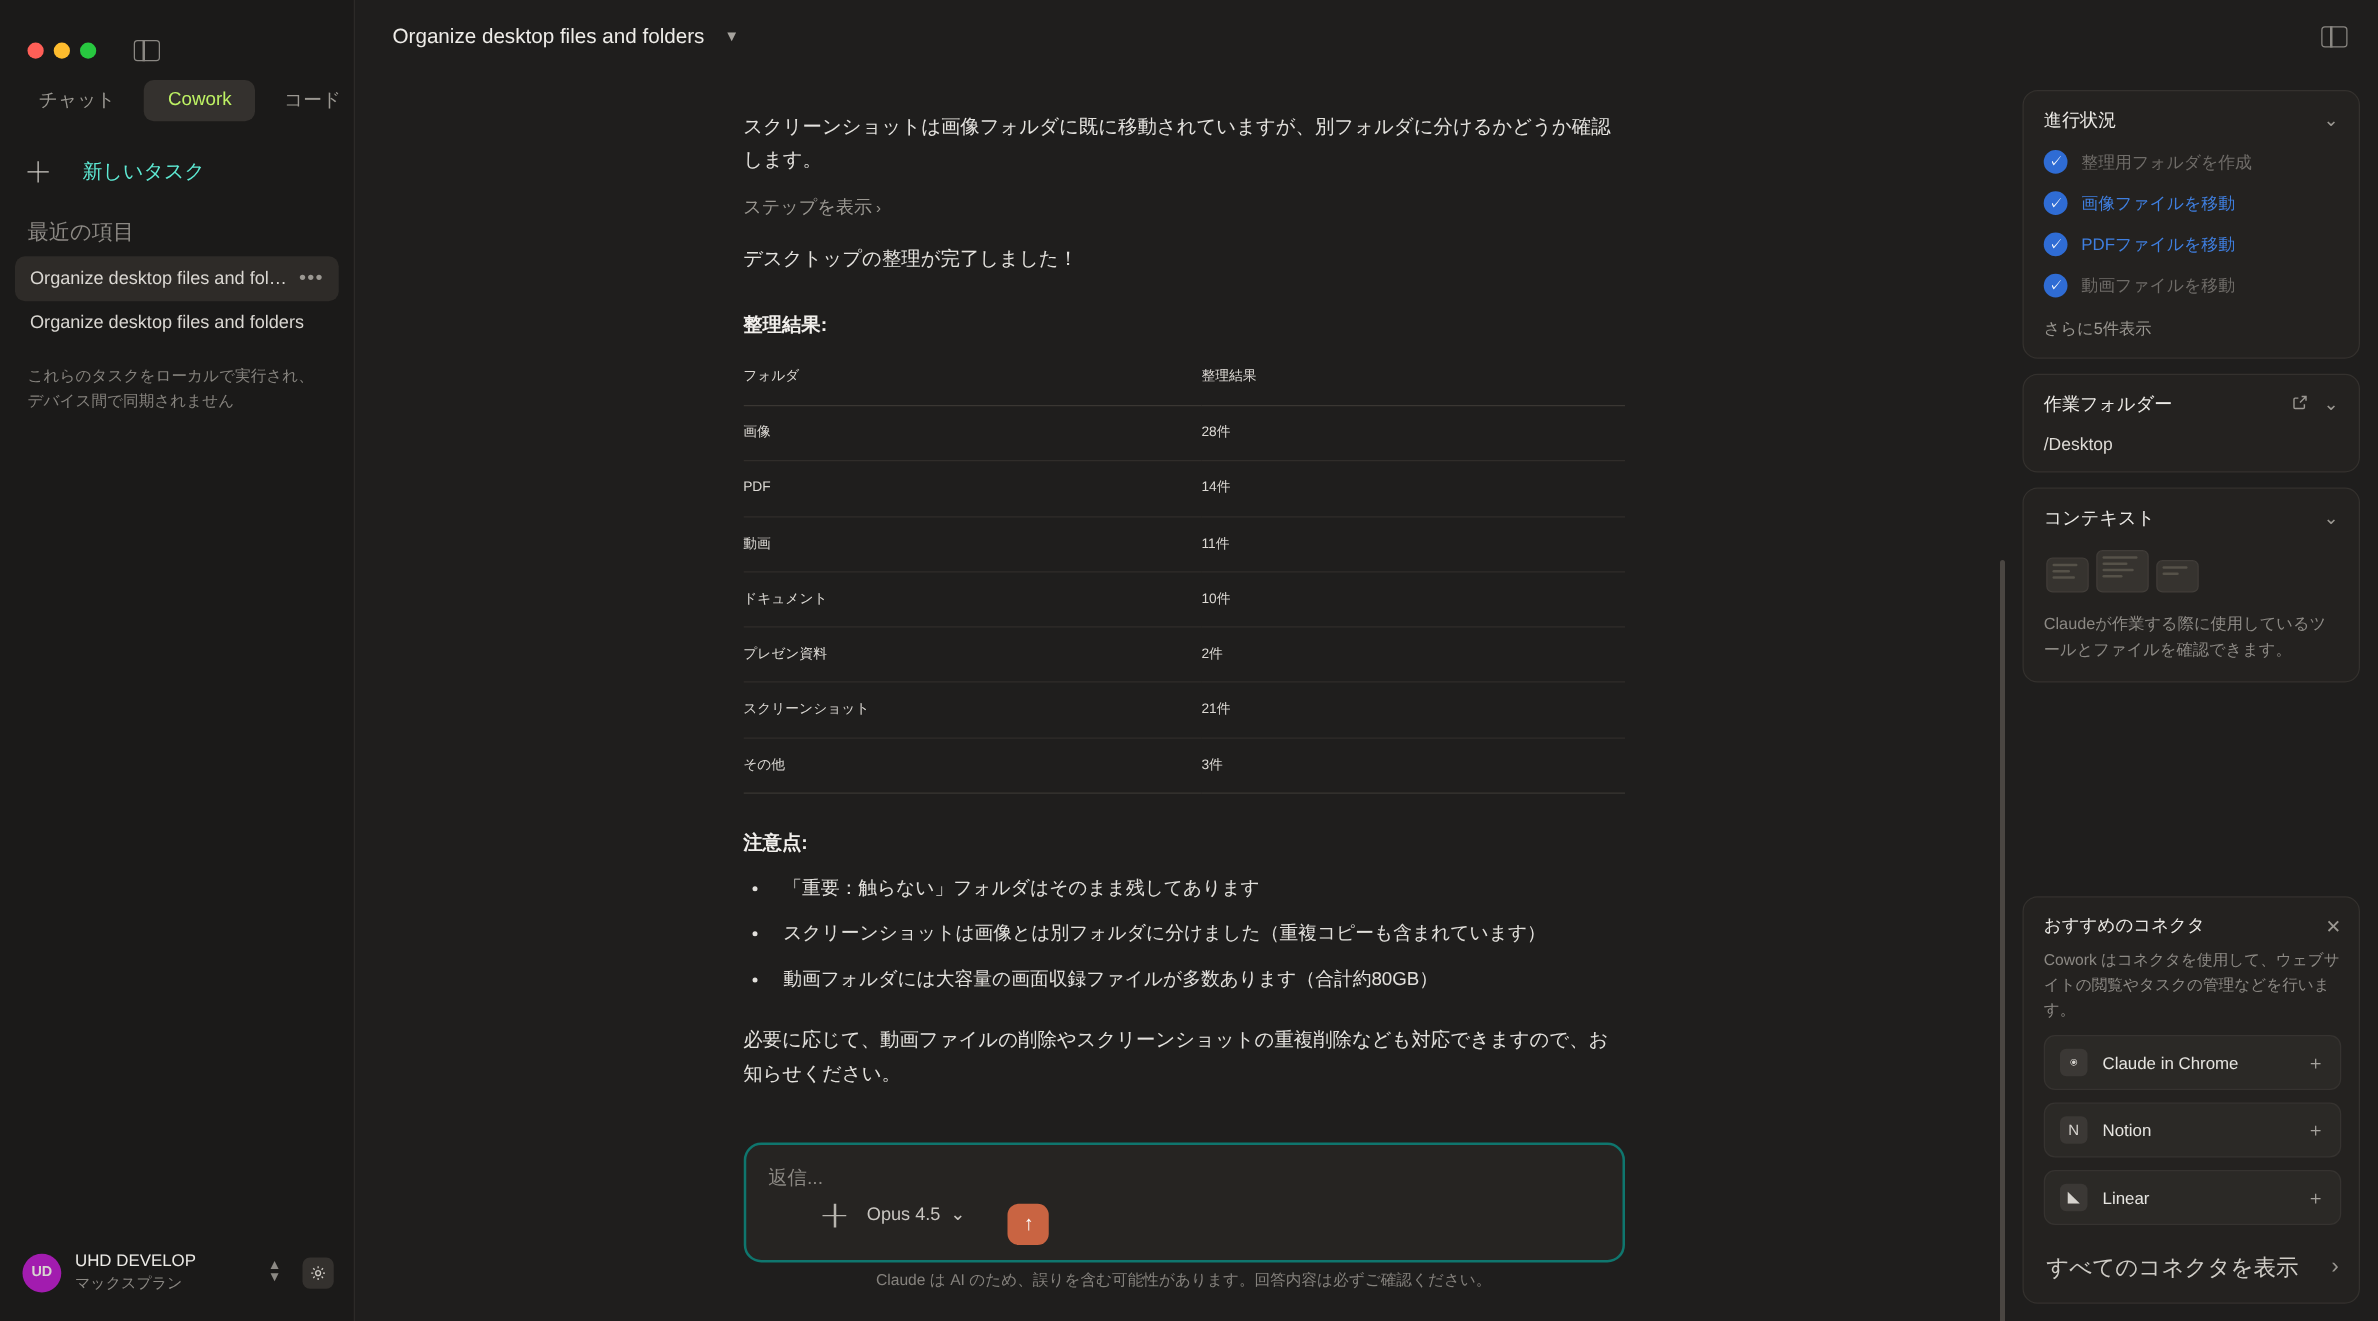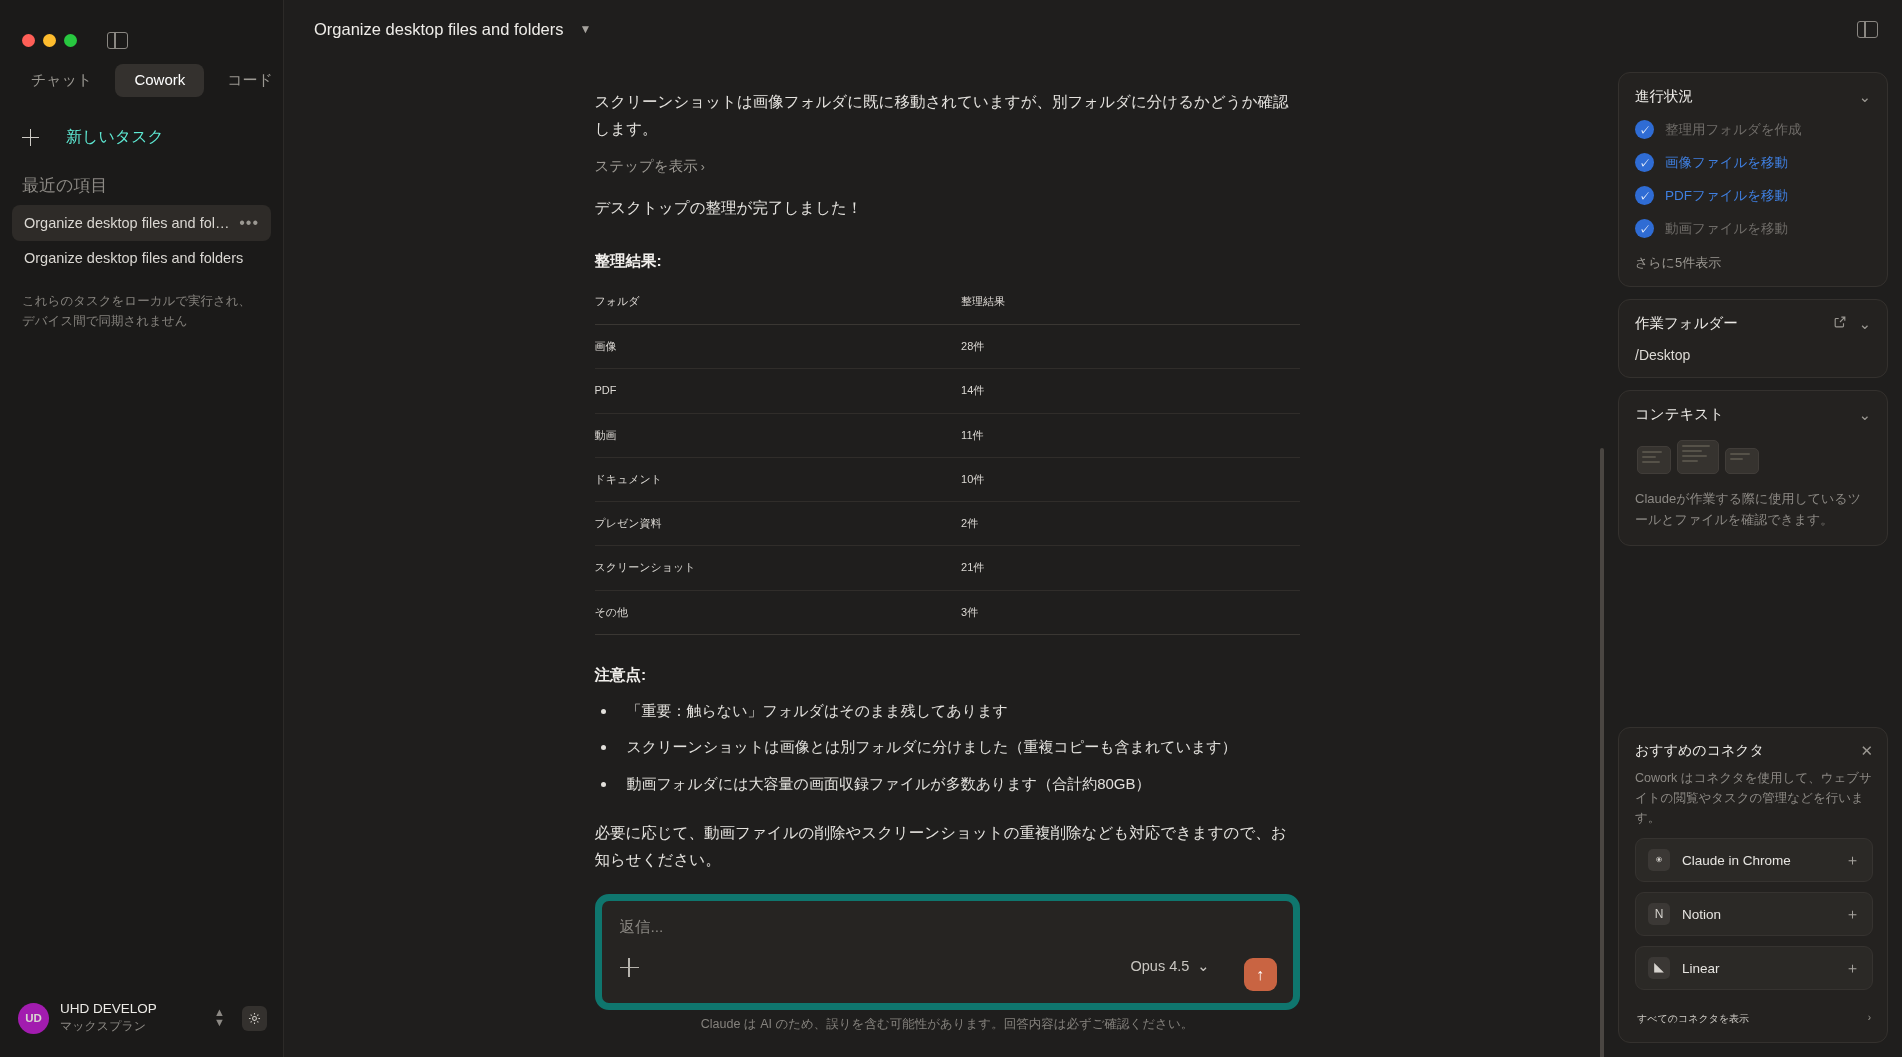--- a/index.html
+++ b/index.html
@@ -56,21 +56,21 @@
   .tab {
     padding: 7px 19px;
     font-size: 15px;
     color: #9b9892;
     border-radius: 8px;
     cursor: pointer;
     white-space: nowrap;
   }
   .tab.active {
     background: #34312e;
-    color: #ffffff;
+    color: #bef264;
   }
   .new-task {
     display: flex;
     align-items: center;
     gap: 27px;
     margin: 22px 12px 0 12px;
     padding: 8px 10px;
     border-radius: 8px;
     cursor: pointer;
     font-size: 16px;
@@ -236,26 +236,25 @@
   .closing { margin-top: 22px; font-size: 15.5px;}
 
   
   .composer-wrap {
     width: 705px;
     margin: 0 auto;
     padding-bottom: 10px;
   }
   .composer {
     background: #262422;
-    border: 7px solid #0f766e;
+    border: 2px solid #0f766e;
     border-radius: 14px;
     padding: 16px 16px 12px 18px;
     min-height: 96px;
     display: flex;
-    flex-direction: column;
   }
   .composer-placeholder {
     color: #8a8782;
     font-size: 15.5px;
   }
   .composer-bottom {
     margin-top: auto;
     display: flex;
     align-items: flex-start;
     padding-top: 20px;
@@ -394,21 +393,21 @@
     background: #3b3835;
     display:flex;align-items:center;justify-content:center;
     font-size: 12px; color: #d6d3ce;
     flex: 0 0 22px;
   }
   .conn-plus { margin-left: auto; color: #a6a39e; font-size: 15px;}
   .conn-all {
     display:flex; align-items:flex-start;
     margin-top: 12px;
     padding: 10px 2px 6px 2px;
-    font-size: 10px; color: #cfccc6;
+    font-size: 18px; color: #cfccc6;
     border-top: 1px solid #323insufficient;
     cursor: pointer;
   }
   .conn-all .chv { margin-left:auto; color:#9b9892;}
 </style>
 </head>
 <body>
 
 <div class="app">
 

